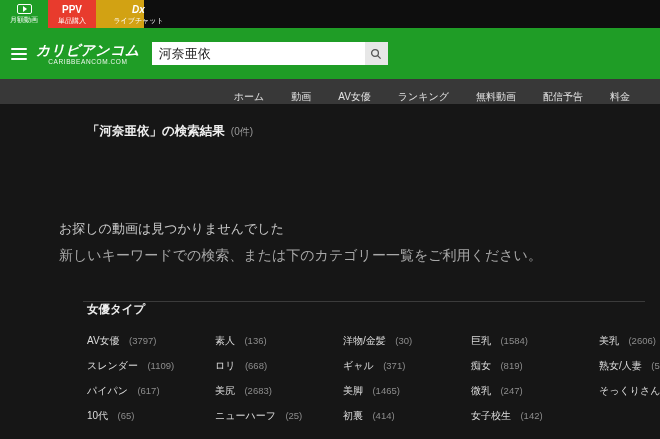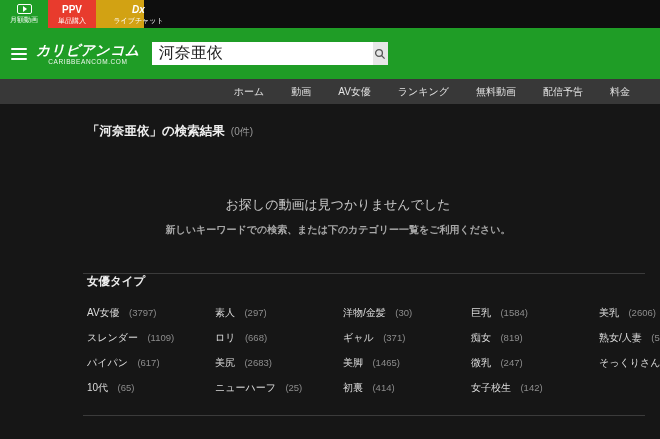--- a/index.html
+++ b/index.html
@@ -29,37 +29,37 @@
   .header { height:51px; background:#1f9d26; display:flex; align-items:center; padding:0 8px; }
   .hamburger { width:16px; display:flex; flex-direction:column; gap:3px;
                margin:0 9px 0 3px; cursor:pointer; }
   .hamburger span { height:2px; background:#fff; border-radius:1px; }
   .logo { margin-right:12px; cursor:pointer; color:#fff; text-align:center; }
   .logo-title { font-size:14px; font-weight:bold; font-style:italic;
                 letter-spacing:.5px; line-height:14px; white-space:nowrap; }
   .logo-sub { font-size:6.5px; letter-spacing:.6px; opacity:.92; line-height:7px; margin-top:1px; }
   .search { display:flex; height:23px; width:236px; }
   .search-input { flex:1; border:none; outline:none; padding:0 7px;
-                  font-size:16px; color:#222; background:#fff;
+                  font-size:13px; color:#222; background:#fff;
                   font-family:"Liberation Sans","DejaVu Sans",sans-serif; }
   .search-btn { width:23px; background:#e7e7e7; border:none; display:flex;
                 align-items:center; justify-content:center; cursor:pointer; }
 
   
-  .nav { height:25px; background:#383838; display:flex; align-items:center;
+  .nav { height:25px; background:#383838; display:flex; align-items:flex-end;
          justify-content:flex-end; gap:27px; padding-right:30px; }
   .nav-item { color:#e2e2e2; font-size:10px; text-decoration:none; cursor:pointer; white-space:nowrap; }
 
   
   .main { padding:0 15px 0 87px; }
   .result-title { margin-top:19px; font-size:12.5px; color:#f0f0f0; font-weight:bold; }
   .result-count { font-size:10px; color:#9a9a9a; font-weight:normal; margin-left:6px; }
-  .empty { text-align:center; margin-top:56px; position:relative; left:-28px; }
+  .empty { text-align:left; margin-top:80px; position:relative; left:-28px; }
   .empty-title { font-size:13px; color:#c9c9c9; }
-  .empty-hint  { font-size:10px; color:#a8a8a8; margin-top:9px;font-weight:bold; }
+  .empty-hint  { font-size:14px; color:#a8a8a8; margin-top:9px; }
   .divider { border:none; border-top:1px solid #3b3b3b; margin:36px 0 0 -4px; }
   .section-heading { font-size:11.5px; color:#ededed; font-weight:bold; }
   .grid { margin-top:15px; display:grid; grid-template-columns:repeat(5,128px); row-gap:10px; }
   .cat { text-decoration:none; cursor:pointer; white-space:nowrap; line-height:13px; }
   .cat-label { color:#dcdcdc; font-size:10px; }
   .cat-count { color:#8d8d8d; font-size:9.5px; margin-left:5px;margin-top:44px; }
   .divider--bottom { margin-top:21px; }
 </style>
 </head>
 <body>
@@ -133,21 +133,21 @@
 
   <div class="grid">
 
       <a class="cat">
         <span class="cat-label">AV女優</span>
         <span class="cat-count">(3797)</span>
       </a>
 
       <a class="cat">
         <span class="cat-label">素人</span>
-        <span class="cat-count">(297)</span>
+        <span class="cat-count">(136)</span>
       </a>
 
       <a class="cat">
         <span class="cat-label">洋物/金髪</span>
         <span class="cat-count">(30)</span>
       </a>
 
       <a class="cat">
         <span class="cat-label">巨乳</span>
         <span class="cat-count">(1584)</span>

